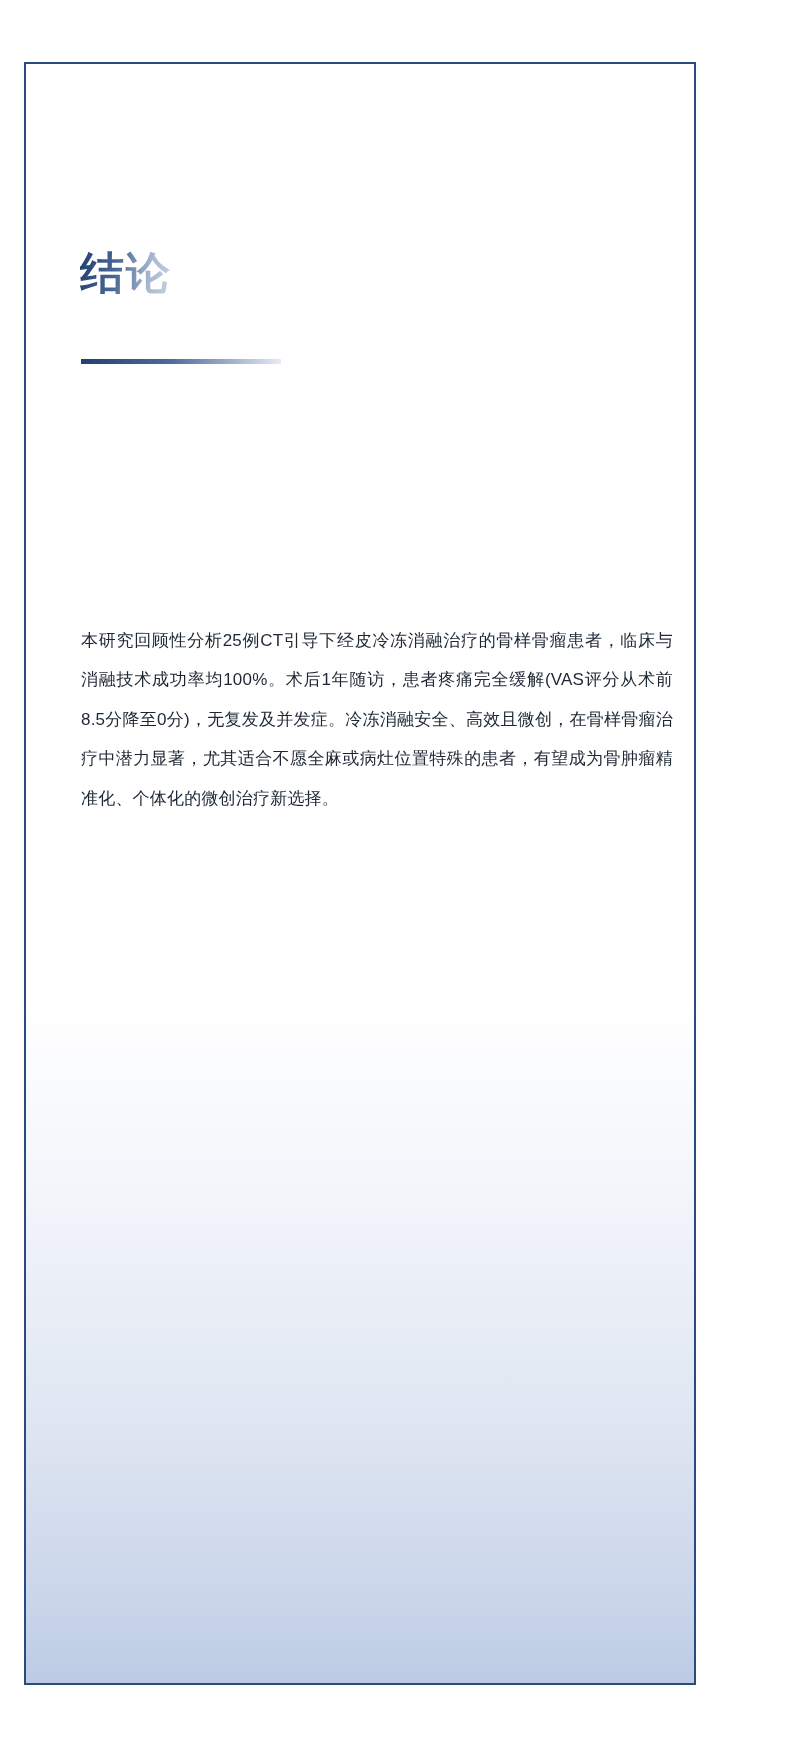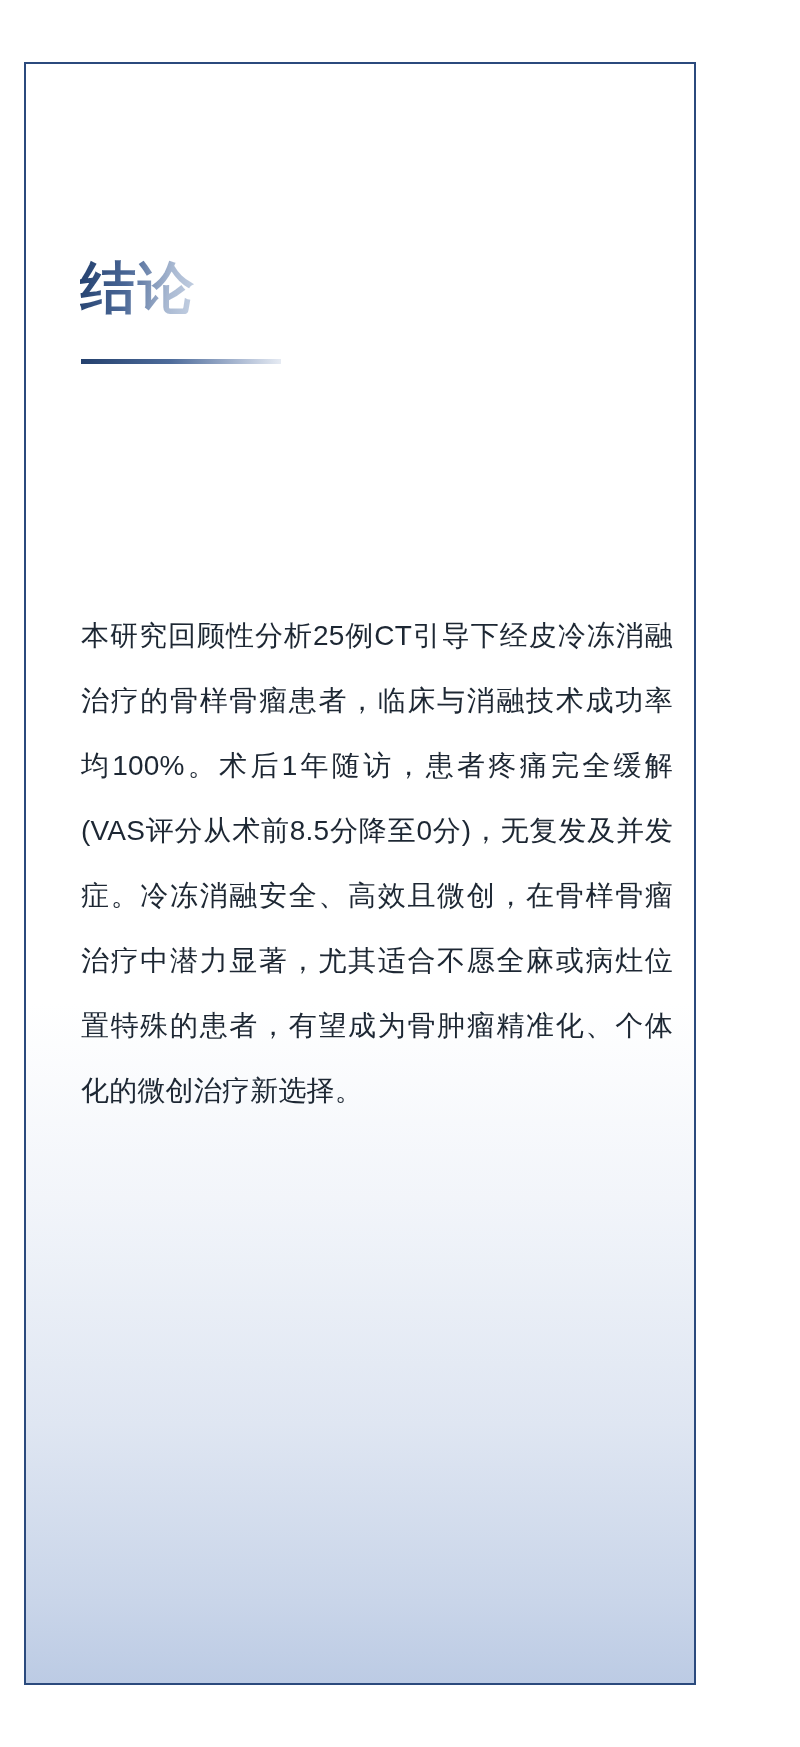--- a/index.html
+++ b/index.html
@@ -37,21 +37,21 @@
     left: 30px;
     top: 0;
     right: 30px;
     bottom: 0;
   }
 
   .title {
     position: absolute;
     left: 24px;
     top: 158px;
-    font-size: 56px;
+    font-size: 44px;
     font-weight: bold;
     letter-spacing: 2px;
     line-height: 1;
     background-image: linear-gradient(100deg, #23406e 0%, #4a6796 40%, #a9b9d2 75%, #c6d2e4 100%);
     -webkit-background-clip: text;
     background-clip: text;
     color: transparent;
     -webkit-text-fill-color: transparent;
   }
 
@@ -60,23 +60,23 @@
     left: 25px;
     top: 295px;
     width: 200px;
     height: 5px;
     background-image: linear-gradient(to right, #24406d 0%, #4e6c9b 45%, #aebcd4 80%, #e6ebf3 100%);
   }
 
   .body-text {
     position: absolute;
     left: 25px;
-    top: 512px;
+    top: 540px;
     width: 592px;
-    font-size: 28px;
+    font-size: 17px;
     line-height: 2.32;
     color: #1d2733;
     text-align: justify;
     text-justify: inter-ideograph;
     letter-spacing: 0.2px;
   }
 </style>
 </head>
 <body>
 

